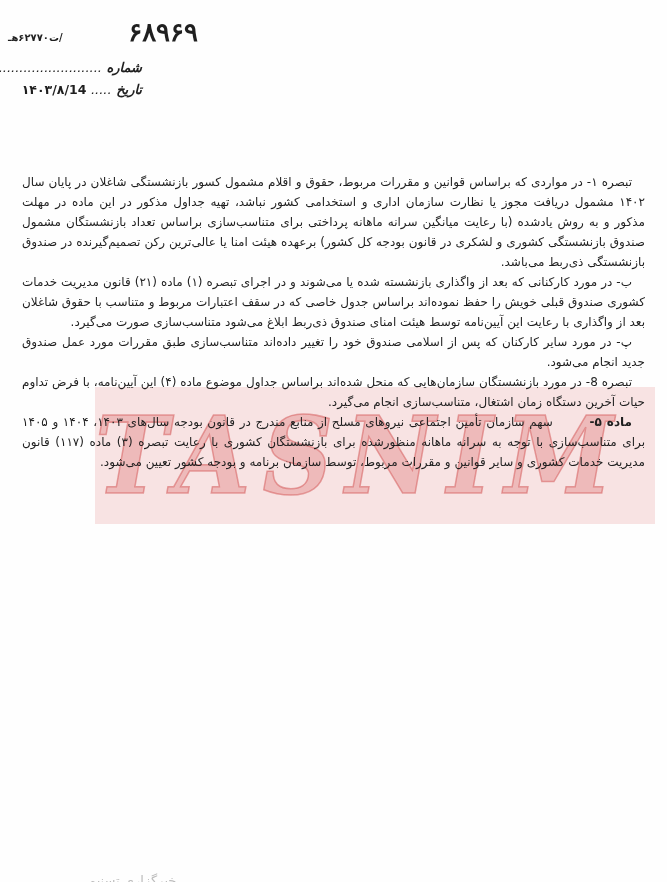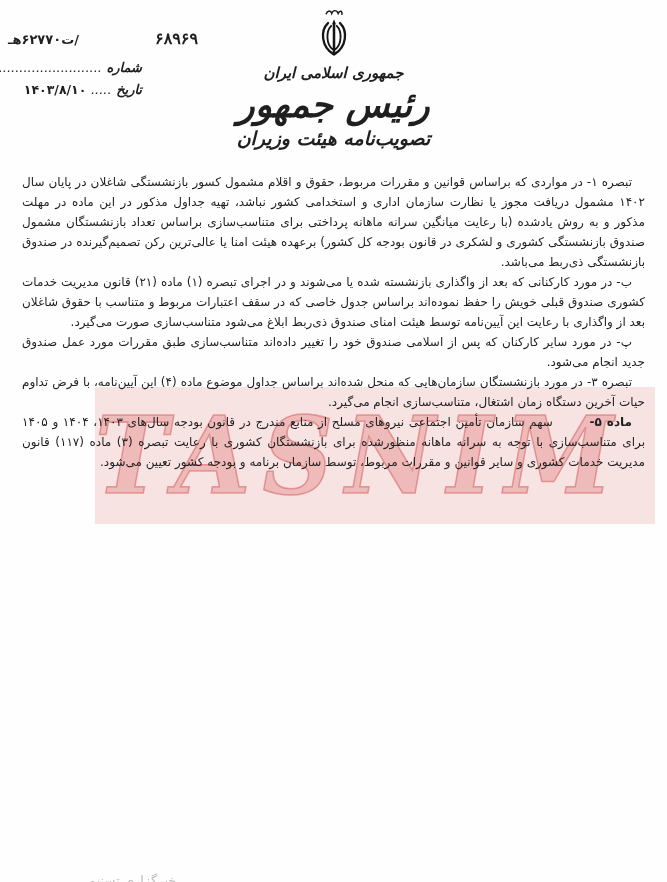--- a/index.html
+++ b/index.html
@@ -18,22 +18,22 @@
   .ref-number {
     position: absolute;
     top: 16px; left: 8px;
     width: 190px;
     direction: rtl;
     display: flex;
     justify-content: space-between;
     align-items: baseline;
     white-space: nowrap;
   }
-  .ref-main  { font-size: 16px; font-weight: bold; letter-spacing: 3px; font-family: "DejaVu Serif", serif; }
-  .ref-suffix{ font-size: 13px; font-weight: bold; margin-top: 16px; }
+  .ref-main  { font-size: 26px; font-weight: bold; letter-spacing: 3px; font-family: "DejaVu Serif", serif; }
+  .ref-suffix{ font-size: 10px; font-weight: bold; margin-top: 16px; }
 
   
   .field {
     position: absolute;
     direction: rtl;
     right: auto;
     font-size: 13px;
     font-weight: bold;
     font-style: italic;
     white-space: nowrap;
@@ -121,47 +121,27 @@
   </div>
 
   <div class="field field-number">
     <span>شماره</span>
     <span class="dots">.........................</span>
   </div>
 
   <div class="field field-date">
     <span>تاریخ</span>
     <span class="dots">.....</span>
-    <span class="value">۱۴۰۳/۸/۱۰</span>
+    <span class="value">۱۴۰۳/۸/14</span>
   </div>
 
-  <div class="center-head">
-    <svg class="emblem" width="46" height="54" viewBox="0 0 100 116" aria-hidden="true">
-      <g fill="none" stroke="#161616" stroke-linecap="round">
-
-        <path d="M33,12 C36,4 43,4 45,11 C48,3 56,3 59,11 C62,4 69,5 67,13" stroke-width="3.2"></path>
-
-        <path d="M37,32 C20,48 22,84 49,100" stroke-width="5"></path>
-        <path d="M63,32 C80,48 78,84 51,100" stroke-width="5"></path>
-
-        <path d="M44,38 C32,50 33,78 47,89" stroke-width="4"></path>
-        <path d="M56,38 C68,50 67,78 53,89" stroke-width="4"></path>
-
-        <path d="M50,34 L50,98" stroke-width="5.5"></path>
-        <path d="M50,24 L53.5,33 L50,42 L46.5,33 Z" fill="#161616" stroke="none"></path>
-      </g>
-    </svg>
-    <div class="country-title">جمهوری اسلامی ایران</div>
-    <div class="president-title">رئیس جمهور</div>
-    <div class="doc-type-title">تصویب‌نامه هیئت وزیران</div>
-  </div>
 
   <div class="doc-body">
     <p><span class="lead">تبصره ۱-</span> <span>در مواردی که براساس قوانین و مقررات مربوط، حقوق و اقلام مشمول کسور بازنشستگی شاغلان در پایان سال ۱۴۰۲ مشمول دریافت مجوز یا نظارت سازمان اداری و استخدامی کشور نباشد، تهیه جداول مذکور در این ماده در مهلت مذکور و به روش یادشده (با رعایت میانگین سرانه ماهانه پرداختی برای متناسب‌سازی براساس تعداد بازنشستگان مشمول صندوق بازنشستگی کشوری و لشکری در قانون بودجه کل کشور) برعهده هیئت امنا یا عالی‌ترین رکن تصمیم‌گیرنده در صندوق بازنشستگی ذی‌ربط می‌باشد.</span></p>
     <p><span class="lead">ب-</span> <span>در مورد کارکنانی که بعد از واگذاری بازنشسته شده یا می‌شوند و در اجرای تبصره (۱) ماده (۲۱) قانون مدیریت خدمات کشوری صندوق قبلی خویش را حفظ نموده‌اند براساس جدول خاصی که در سقف اعتبارات مربوط و متناسب با حقوق شاغلان بعد از واگذاری با رعایت این آیین‌نامه توسط هیئت امنای صندوق ذی‌ربط ابلاغ می‌شود متناسب‌سازی صورت می‌گیرد.</span></p>
     <p><span class="lead">پ-</span> <span>در مورد سایر کارکنان که پس از اسلامی صندوق خود را تغییر داده‌اند متناسب‌سازی طبق مقررات مورد عمل صندوق جدید انجام می‌شود.</span></p>
-    <p><span class="lead">تبصره ۳-</span> <span>در مورد بازنشستگان سازمان‌هایی که منحل شده‌اند براساس جداول موضوع ماده (۴) این آیین‌نامه، با فرض تداوم حیات آخرین دستگاه زمان اشتغال، متناسب‌سازی انجام می‌گیرد.</span></p>
+    <p><span class="lead">تبصره 8-</span> <span>در مورد بازنشستگان سازمان‌هایی که منحل شده‌اند براساس جداول موضوع ماده (۴) این آیین‌نامه، با فرض تداوم حیات آخرین دستگاه زمان اشتغال، متناسب‌سازی انجام می‌گیرد.</span></p>
     <p><span class="lead lead-bold">ماده ۵-</span> <span>سهم سازمان تأمین اجتماعی نیروهای مسلح از منابع مندرج در قانون بودجه سال‌های ۱۴۰۳، ۱۴۰۴ و ۱۴۰۵ برای متناسب‌سازی با توجه به سرانه ماهانه منظورشده برای بازنشستگان کشوری با رعایت تبصره (۳) ماده (۱۱۷) قانون مدیریت خدمات کشوری و سایر قوانین و مقررات مربوط، توسط سازمان برنامه و بودجه کشور تعیین می‌شود.</span></p>
   </div>
 
   <div class="corner-mark">خبرگزاری تسنیم</div>
 
 </div>
 
 </body></html>

